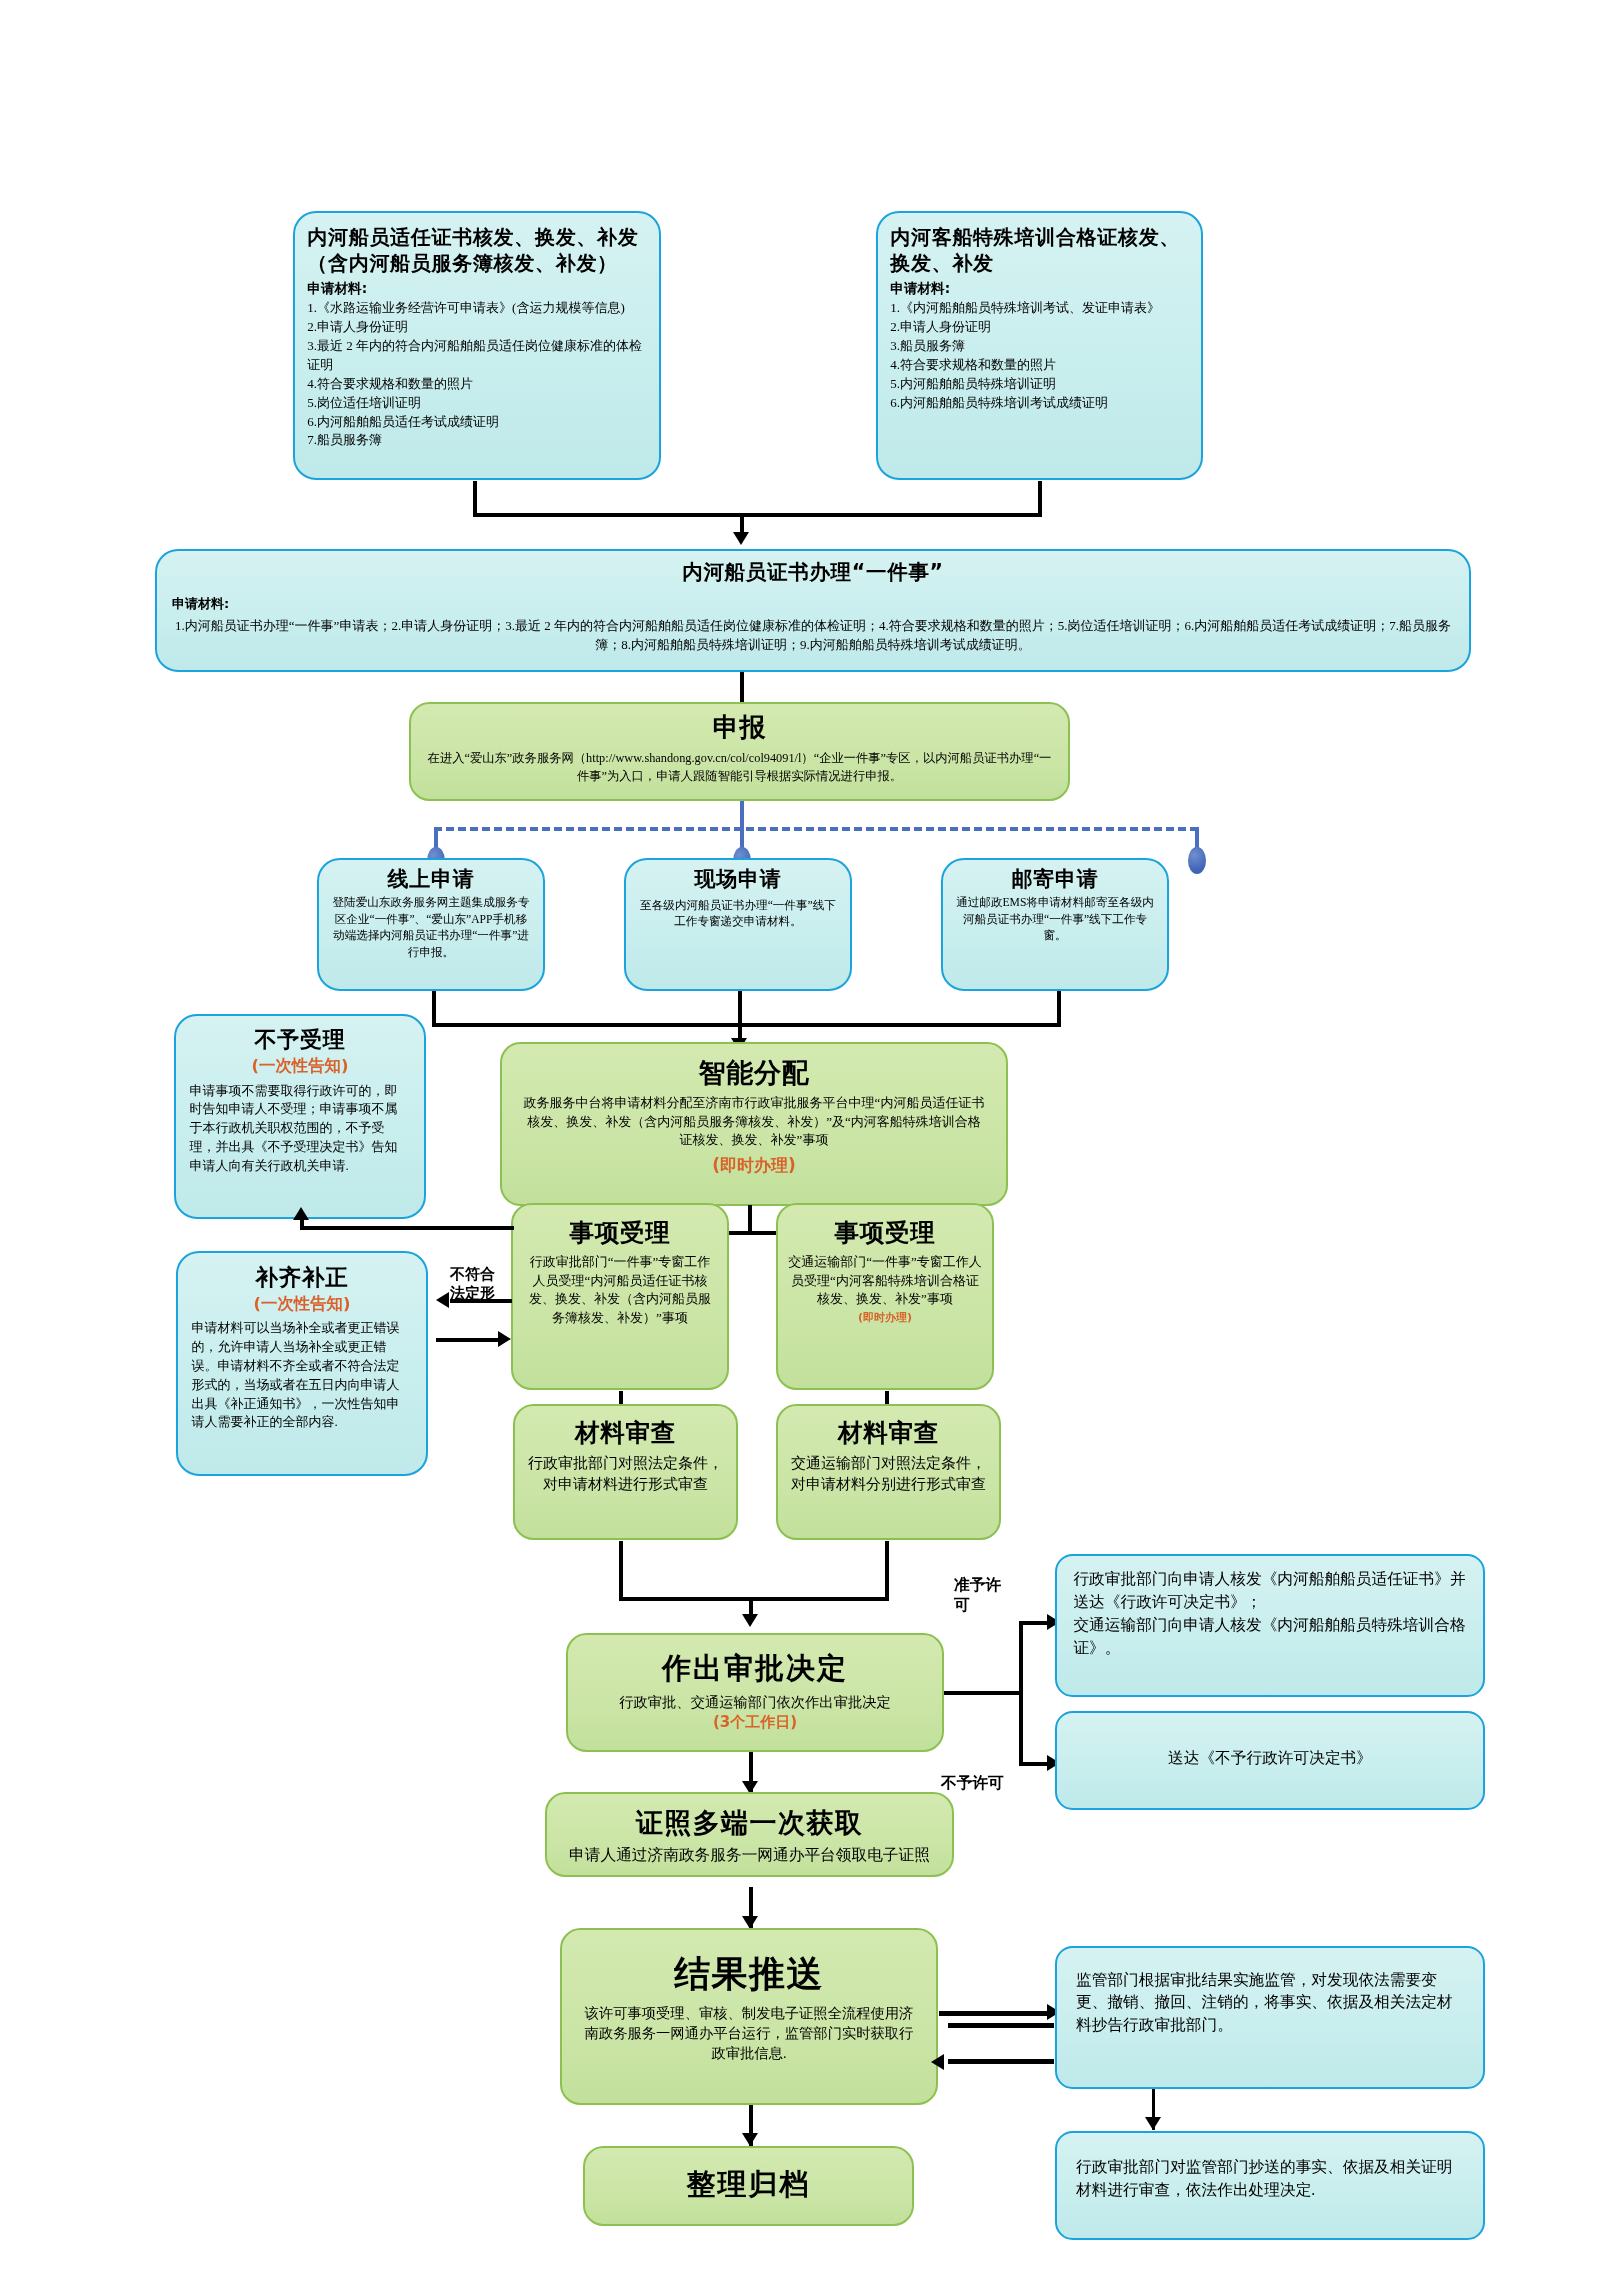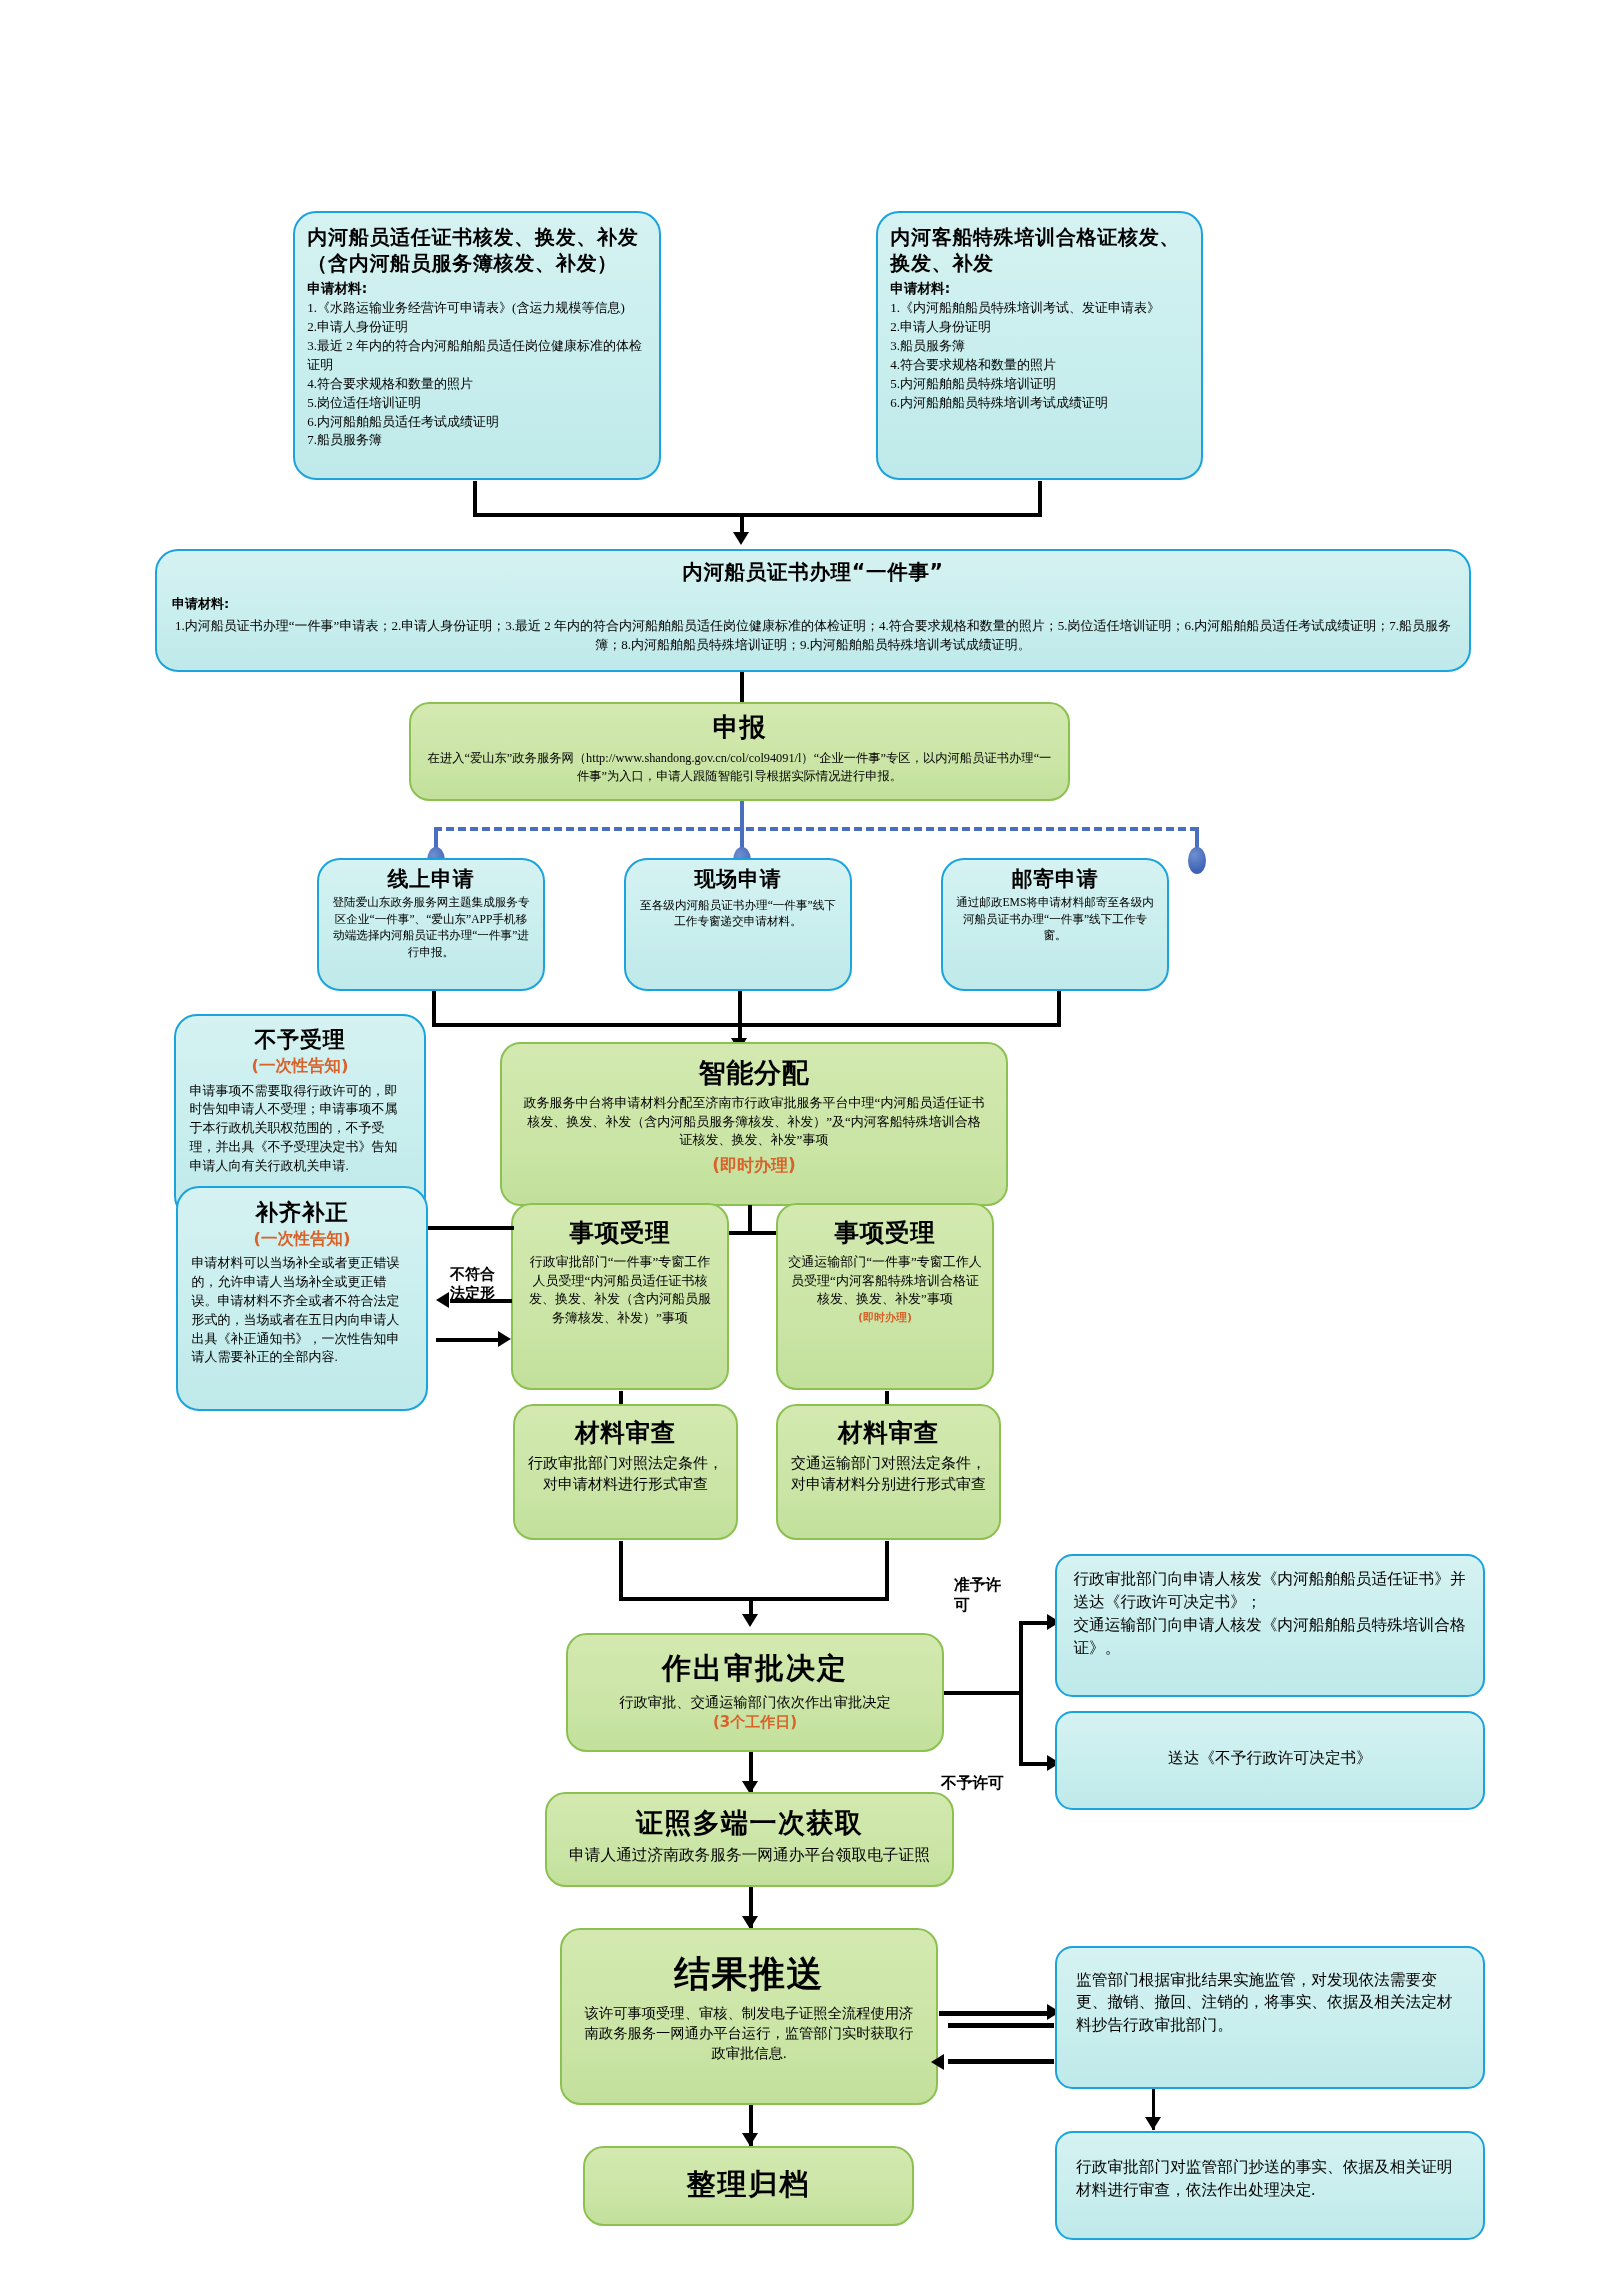--- a/index.html
+++ b/index.html
@@ -210,21 +210,21 @@
 
   <div class="ln" style="left:508px;top:1299px;width:4.1px;height:4.1px;"></div>
   <div class="ln" style="left:450px;top:1299px;width:61px;height:4.1px;"></div>
   <div class="arrow-l" style="left:436px;top:1292px;"></div>
   <div class="edge-label" style="left:450px;top:1265px;width:68px;font-size:15px;white-space:pre-line;">不符合
 法定形</div>
 
   <div class="ln" style="left:436px;top:1338px;width:68px;height:4.1px;"></div>
   <div class="arrow-r" style="left:498px;top:1331px;"></div>
 
-  <div class="node blue" style="left:176px;top:1186px;width:252px;height:225px;padding:9.5px 13.6px;">
+  <div class="node blue" style="left:176px;top:1251px;width:252px;height:225px;padding:9.5px 13.6px;">
     <div class="title" style="font-size:22.5px;">补齐补正</div>
     <div class="orange" style="font-size:16.4px;margin-top:1.4px;">(一次性告知)</div>
     <div class="body-txt" style="font-size:13px;text-align:left;margin-top:4.1px;">申请材料可以当场补全或者更正错误的，允许申请人当场补全或更正错误。申请材料不齐全或者不符合法定形式的，当场或者在五日内向申请人出具《补正通知书》，一次性告知申请人需要补正的全部内容.</div>
   </div>
 
   <div class="ln" style="left:619px;top:1391px;width:4.1px;height:35px;"></div>
   <div class="arrow-d" style="left:612px;top:1411px;"></div>
   <div class="ln" style="left:885px;top:1391px;width:4.1px;height:35px;"></div>
   <div class="arrow-d" style="left:878px;top:1411px;"></div>
 
@@ -267,21 +267,21 @@
 交通运输部门向申请人核发《内河船舶船员特殊培训合格证》。</div>
   </div>
 
   <div class="node blue" style="left:1055px;top:1711px;width:430px;height:99px;padding:34px 16.4px;border-radius:17.7px;">
     <div class="body-txt" style="font-size:15.7px;text-align:center;">送达《不予行政许可决定书》</div>
   </div>
 
   <div class="ln" style="left:749px;top:1752px;width:4.1px;height:44px;"></div>
   <div class="arrow-d" style="left:742px;top:1781px;"></div>
 
-  <div class="node green" style="left:545px;top:1792px;width:409px;height:95px;padding:11px 12.3px;">
+  <div class="node green" style="left:545px;top:1792px;width:409px;height:85px;padding:11px 12.3px;">
     <div class="title" style="font-size:27px;letter-spacing:1.4px;">证照多端一次获取</div>
     <div class="subtitle" style="font-size:15.7px;margin-top:4.1px;">申请人通过济南政务服务一网通办平台领取电子证照</div>
   </div>
 
   <div class="ln" style="left:749px;top:1887px;width:4.1px;height:44px;"></div>
   <div class="arrow-d" style="left:742px;top:1916px;"></div>
 
   <div class="node green" style="left:560px;top:1928px;width:378px;height:177px;padding:20.5px 19px;">
     <div class="title" style="font-size:36px;letter-spacing:1.4px;">结果推送</div>
     <div class="subtitle" style="font-size:14.3px;margin-top:5.5px;">该许可事项受理、审核、制发电子证照全流程使用济南政务服务一网通办平台运行，监管部门实时获取行政审批信息.</div>

